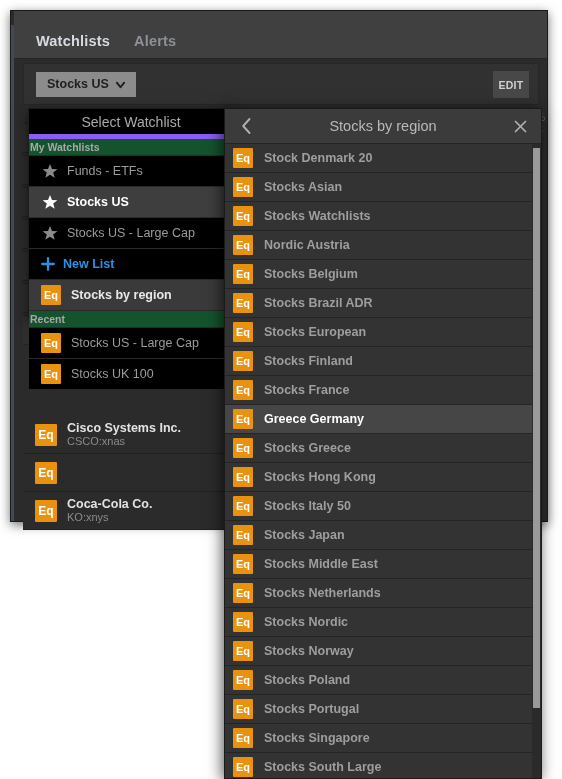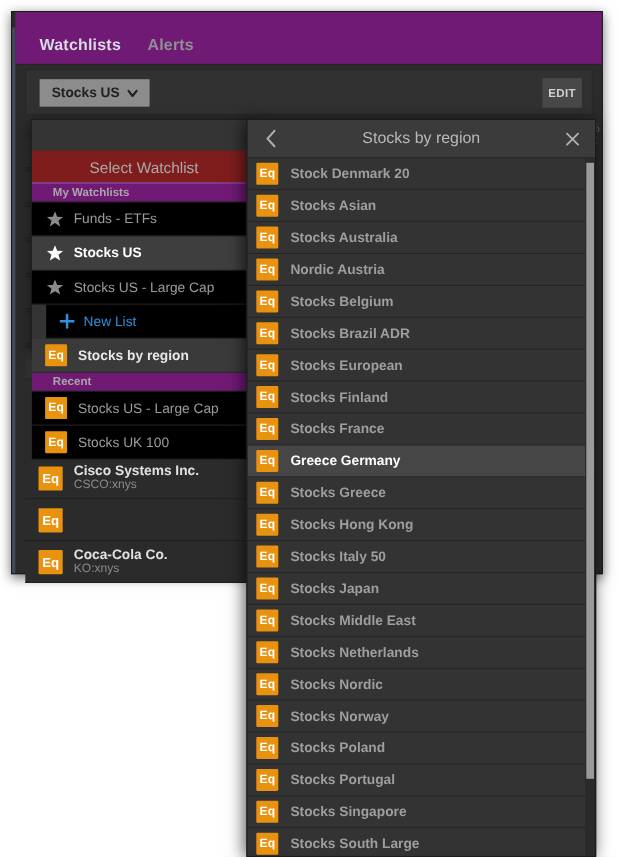--- a/index.html
+++ b/index.html
@@ -19,21 +19,21 @@
     background: #2b2b2b;
     border: 1px solid #1a1a1a;
     box-shadow: 0 3px 10px rgba(0,0,0,0.55);
   }
   .accent-rail {
     position: absolute; left: 0; top: 14px; bottom: 0; width: 3px;
     background: #3f4a5a;
   }
   .tabbar {
     position: absolute; left: 3px; right: 0; top: 0; height: 48px;
-    background: #701a75;
+    background: #404040;
     border-bottom: 1px solid #252525;
   }
   .tab {
     position: absolute; top: 22px;
     font-size: 14.5px; letter-spacing: .2px;
   }
   .tab.active { left: 22px; color: #d6dbe2; font-weight: bold; }
   .tab.inactive { left: 120px; color: #8d9097; font-weight: bold; }
 
   .toolbar {
@@ -110,43 +110,42 @@
 
   
   .panel-left {
     position: absolute; left: 28px; top: 108px;
     width: 206px; height: 210px;
     background: #343434;
     border: 1px solid #1c1c1c;
     box-shadow: 0 4px 12px rgba(0,0,0,0.6);
   }
   .panel-left-head {
-    height: 30px; background: #7f1d1d;
+    height: 30px; background: #000000;
     color: #a9a9a9; font-size: 14px;
     display: flex; align-items: center; justify-content: center;
-    border-bottom: 1px solid #8b5cf6;
-    margin-top: 28px;
+    border-bottom: 5px solid #8b5cf6;
   }
   .group-head {
-    height: 17px; background: #701a75; color: #a8a8a8;
+    height: 17px; background: #14532d; color: #a8a8a8;
     font-size: 10.5px; font-weight: bold;
-    display: flex; align-items: center; padding-left: 19px;
+    display: flex; align-items: center; padding-left: 1px;
     border-bottom: 1px solid #2a2a2a;
   }
   .wl-row {
     height: 31px; display: flex; align-items: center;
     border-bottom: 1px solid #2a2a2a;
     background: #000000; color: #9b9b9b;
     font-size: 12.5px;
   }
   .wl-row.sel { background: #3e3e3e; color: #ffffff; font-weight: bold; }
   .wl-row.sel .star { fill: #ffffff; }
   .wl-row .star { fill: #8b8b8b; margin: 0 9px 0 13px; flex: 0 0 16px; }
   .wl-row .eq-badge { margin-left: 12px; width: 20px; height: 20px; flex:0 0 20px; font-size:11px; }
-  .wl-row.newlist { color: #2f8fe0; font-weight: normal; margin-left: 13px; }
+  .wl-row.newlist { color: #2f8fe0; font-weight: bold; }
   .plus { margin: 0 8px 0 12px; flex: 0 0 14px; }
   .wl-row.std { color: #e8e8e8; font-weight: bold; background:#3a3a3a; }
 
   
   .panel-right {
     position: absolute; left: 224px; top: 108px;
     width: 318px; height: 671px;
     background: #2e2e2e;
     border: 1px solid #1a1a1a;
     box-shadow: -2px 2px 14px rgba(0,0,0,0.65);
@@ -228,21 +227,21 @@
       <div class="inst-row" style="top:192px"></div>
       <div class="quote-box" style="left:207px; top:128px"></div>
       <div class="quote-box" style="left:207px; top:160px"></div>
       <div class="quote-box" style="left:207px; top:192px"></div>
     </div>
 
     <div class="inst-item" style="top:405px">
       <div class="eq-badge">Eq</div>
       <div class="inst-text">
         <span class="inst-name">Cisco Systems Inc.</span>
-        <span class="inst-sym">CSCO:xnys</span>
+        <span class="inst-sym">CSCO:xnas</span>
       </div>
       <div class="inst-quotebox"></div>
     </div>
     <div class="inst-item" style="top:443px">
       <div class="eq-badge">Eq</div>
       <div class="inst-quotebox"></div>
     </div>
     <div class="inst-item" style="top:481px">
       <div class="eq-badge">Eq</div>
       <div class="inst-text">
@@ -324,21 +323,21 @@
         <div class="region-row">
           <div class="eq-badge">Eq</div>
           <span>Stock Denmark 20</span>
         </div>
         <div class="region-row">
           <div class="eq-badge">Eq</div>
           <span>Stocks Asian</span>
         </div>
         <div class="region-row">
           <div class="eq-badge">Eq</div>
-          <span>Stocks Australia</span>
+          <span>Stocks Watchlists</span>
         </div>
         <div class="region-row">
           <div class="eq-badge">Eq</div>
           <span>Nordic Austria</span>
         </div>
         <div class="region-row">
           <div class="eq-badge">Eq</div>
           <span>Stocks Belgium</span>
         </div>
         <div class="region-row">

